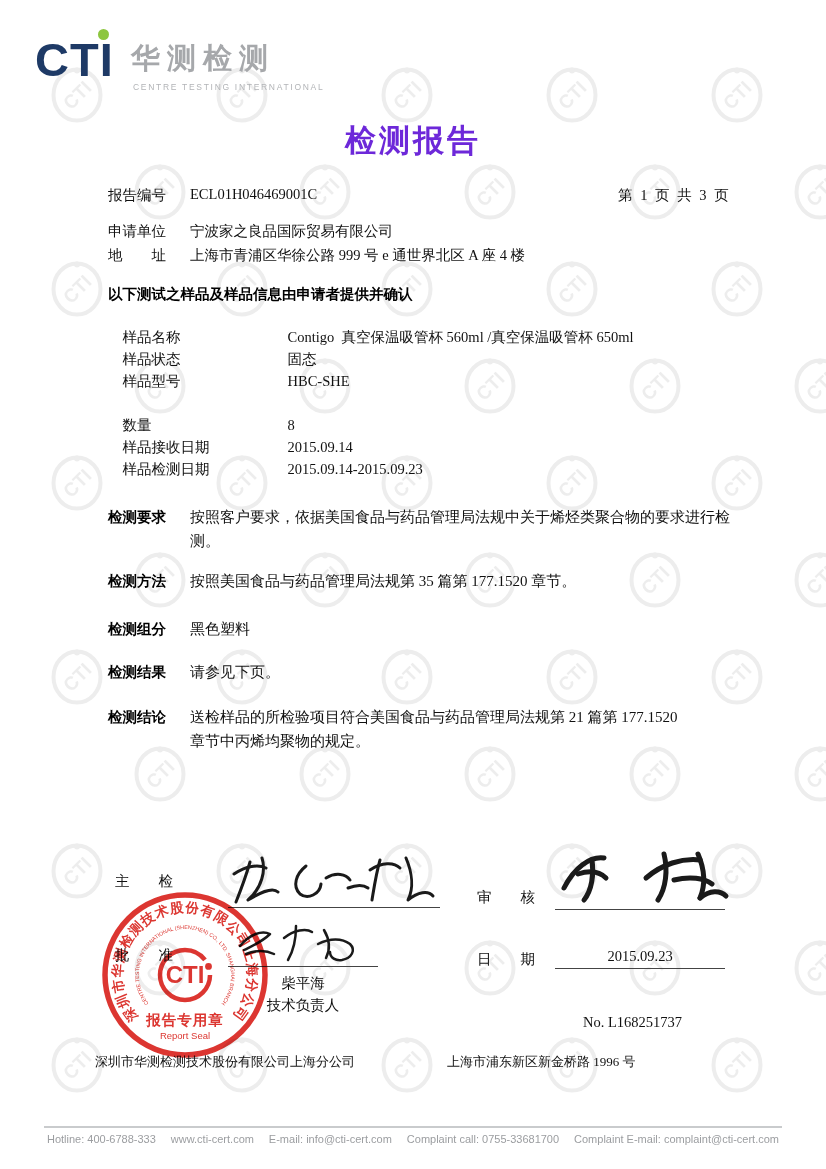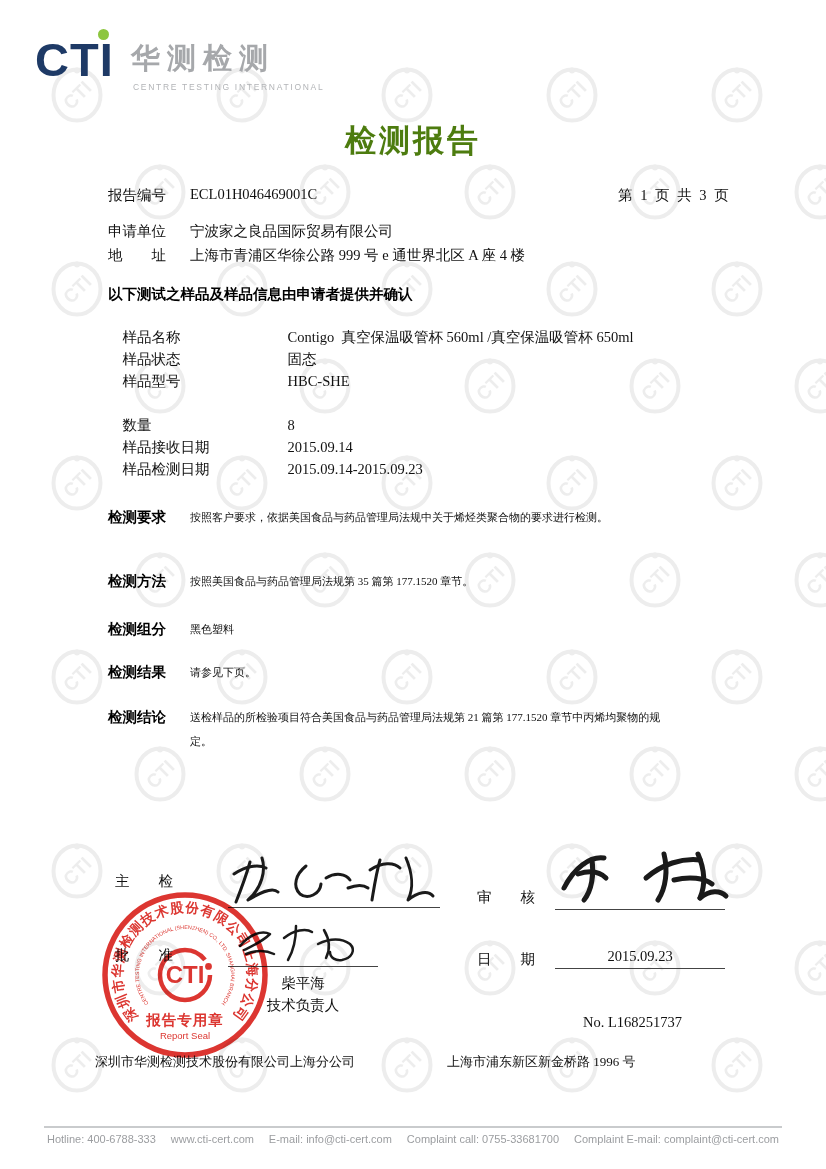--- a/index.html
+++ b/index.html
@@ -15,27 +15,27 @@
   
   .cti-text { font-family:"Liberation Sans","DejaVu Sans",sans-serif; font-weight:bold;
     font-size:47px; letter-spacing:1px; color:#1e3a66; line-height:1; }
   .cti-dot { position:absolute; width:11px; height:11px; border-radius:50%; background:#8dc63f; }
   .logo-cn { font-family:"Liberation Sans","DejaVu Sans",sans-serif; font-weight:600;
     font-size:29px; letter-spacing:7px; color:#a6a8ab; line-height:1; }
   .logo-sub { font-family:"Liberation Sans","DejaVu Sans",sans-serif; font-size:8.5px;
     letter-spacing:1.7px; color:#b2b4b7; }
 
   .doc-title { width:826px; text-align:center; font-size:31px; font-weight:900;
-    letter-spacing:3px; color:#4d7c0f; }
+    letter-spacing:3px; color:#6d28d9; }
 
   .lbl { font-size:14.5px; white-space:pre; }
   .val { font-size:14.5px; white-space:pre-wrap; }
   .bold-lbl { font-family:"Liberation Sans","DejaVu Sans",sans-serif;
     font-weight:700; font-size:14.5px; white-space:pre; color:#000; }
-  .content-txt { font-size:11px; line-height:24px; white-space:pre-wrap; }
+  .content-txt { font-size:15px; line-height:24px; white-space:pre-wrap; }
 
   .srow { position:absolute; left:108px; font-size:14.5px; white-space:pre; }
   .srow .sl { display:inline-block; width:165px; }
 
   .sig-line { border-bottom:1.5px solid #444; }
   .sig-svg path { fill:none; stroke:#1a1a1a; stroke-linecap:round; stroke-linejoin:round; }
   .center-txt { text-align:center; }
 
   .seal-wrap { opacity:0.92; mix-blend-mode:multiply; z-index:3; }
   .seal-sans { font-family:"Liberation Sans","DejaVu Sans",sans-serif; }

